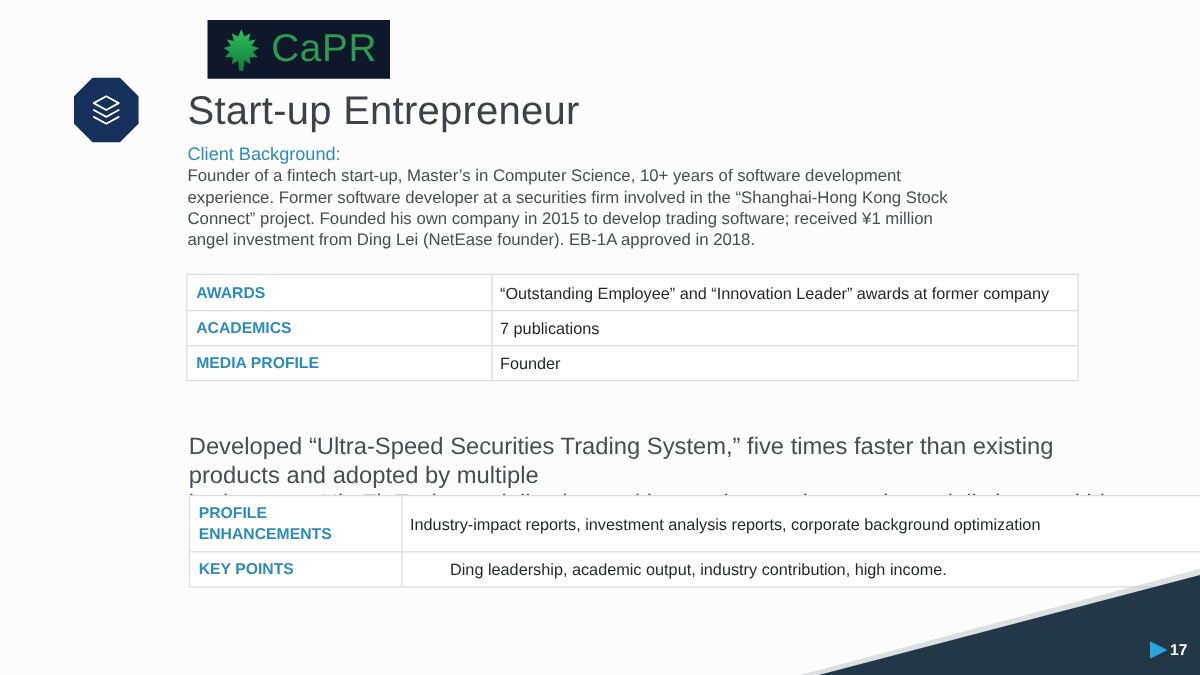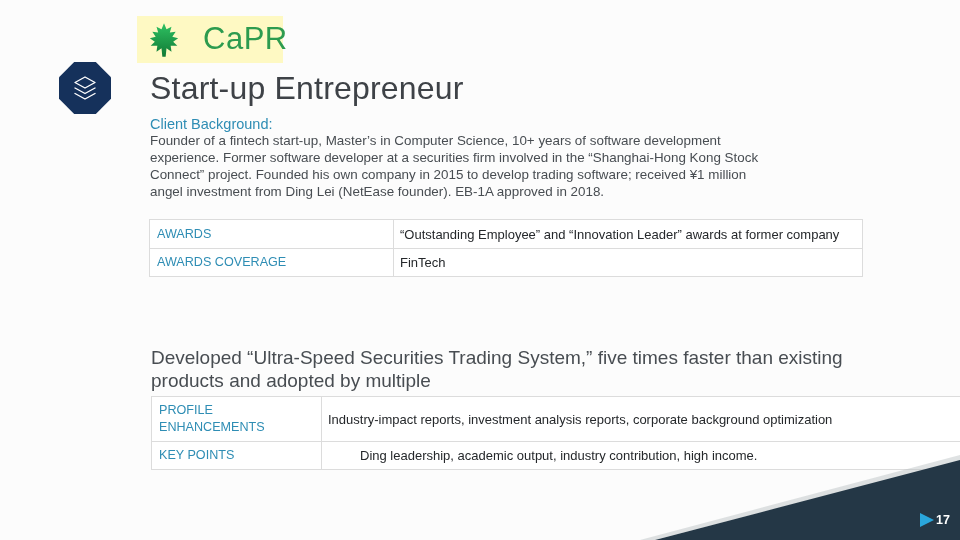--- a/index.html
+++ b/index.html
@@ -3,22 +3,22 @@
 <meta charset="utf-8">
 <style>
   html,body{margin:0;padding:0;}
   body{
     width:960px;height:540px;position:relative;overflow:hidden;
     background:var(--page-bg,#fcfcfc);
     font-family:"Liberation Sans", sans-serif;
   }
   
   .logo{
-    position:absolute;left:137px;top:16px;width:146px;height:47px;
-    background:#fef9c3;display:flex;align-items:center;gap:19px;
+    position:absolute;left:166px;top:16px;width:146px;height:47px;
+    background:#0f172a;display:flex;align-items:center;gap:4px;
     padding-left:7px;box-sizing:border-box;
   }
   .logo svg{width:40px;height:40px;flex:0 0 auto;}
   .logo-text{
     color:var(--logo-green,#2d9b4f);font-size:31px;line-height:1;
     letter-spacing:.5px;transform:translateY(-1px);
   }
   
   .badge{position:absolute;left:59px;top:62px;width:52px;height:52px;}
   
@@ -42,20 +42,21 @@
   .dtable{position:absolute;background:#fff;border:1px solid #dcdcdc;box-sizing:border-box;}
   .table1{left:149px;top:219px;width:714px;}
   .table2{left:151px;top:396px;width:840px;}
   .trow{display:flex;box-sizing:border-box;}
   .trow + .trow{border-top:1px solid #dcdcdc;}
   .tlabel{
     box-sizing:border-box;border-right:1px solid #dcdcdc;
     color:var(--accent,#2e8db4);font-size:12.6px;
     padding-left:7px;padding-right:14px;display:flex;align-items:center;
     line-height:17px;
+    font-weight:bold;
   }
   .tvalue{
     flex:1;display:flex;align-items:center;padding-left:6px;
     font-size:13px;color:#25282b;white-space:nowrap;overflow:hidden;
   }
   .table1 .trow{height:28px;}
   .table1 .tlabel{width:244px;}
   .table2 .tlabel{width:170px;align-items:flex-start;padding-top:5px;}
   .table2 .row-tall{height:44px;}
   .table2 .row-short{height:28px;gap:32px;}
@@ -106,22 +107,26 @@
 experience. Former software developer at a securities firm involved in the “Shanghai-Hong Kong Stock
 Connect” project. Founded his own company in 2015 to develop trading software; received ¥1 million
 angel investment from Ding Lei (NetEase founder). EB-1A approved in 2018.</p>
 
 <div class="dtable table1">
   <div class="trow">
     <div class="tlabel">AWARDS</div>
     <div class="tvalue">“Outstanding Employee” and “Innovation Leader” awards at former company</div>
   </div>
   <div class="trow">
-    <div class="tlabel">AWARDS COVERAGE</div>
-    <div class="tvalue">FinTech</div>
+    <div class="tlabel">ACADEMICS</div>
+    <div class="tvalue">7 publications</div>
+  </div>
+  <div class="trow">
+    <div class="tlabel">MEDIA PROFILE</div>
+    <div class="tvalue">Founder</div>
   </div>
 </div>
 
 <p class="note-text">Developed “Ultra-Speed Securities Trading System,” five times faster than existing products and adopted by multiple
 brokerages. His FinTech specialization and innovative products substantially boosted his application’s weight.</p>
 
 <div class="dtable table2">
   <div class="trow row-tall">
     <div class="tlabel">PROFILE ENHANCEMENTS</div>
     <div class="tvalue">Industry-impact reports, investment analysis reports, corporate background optimization</div>

